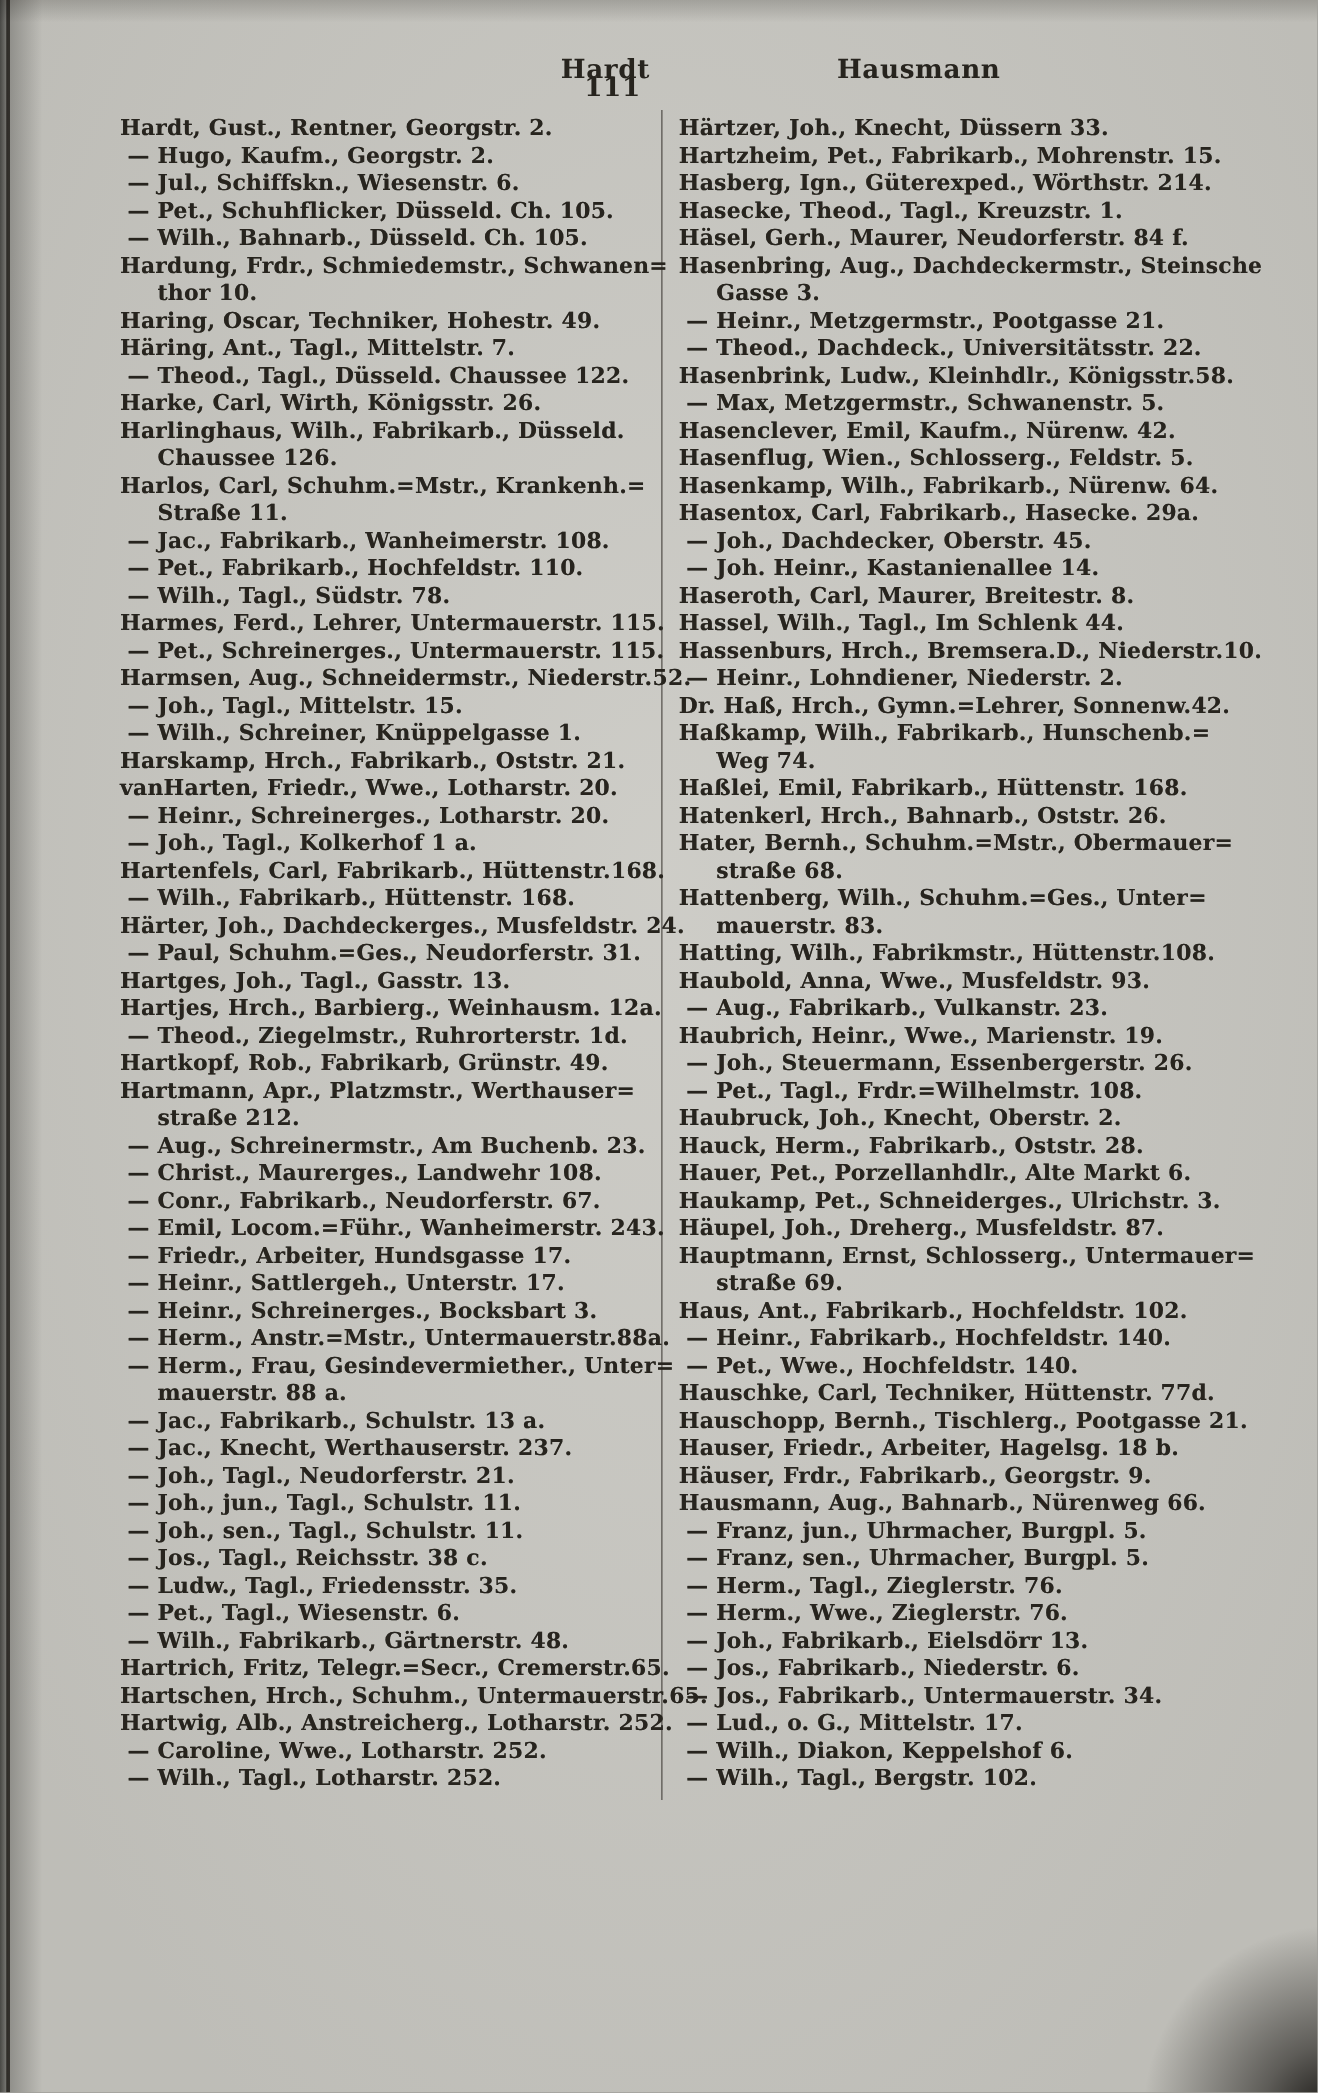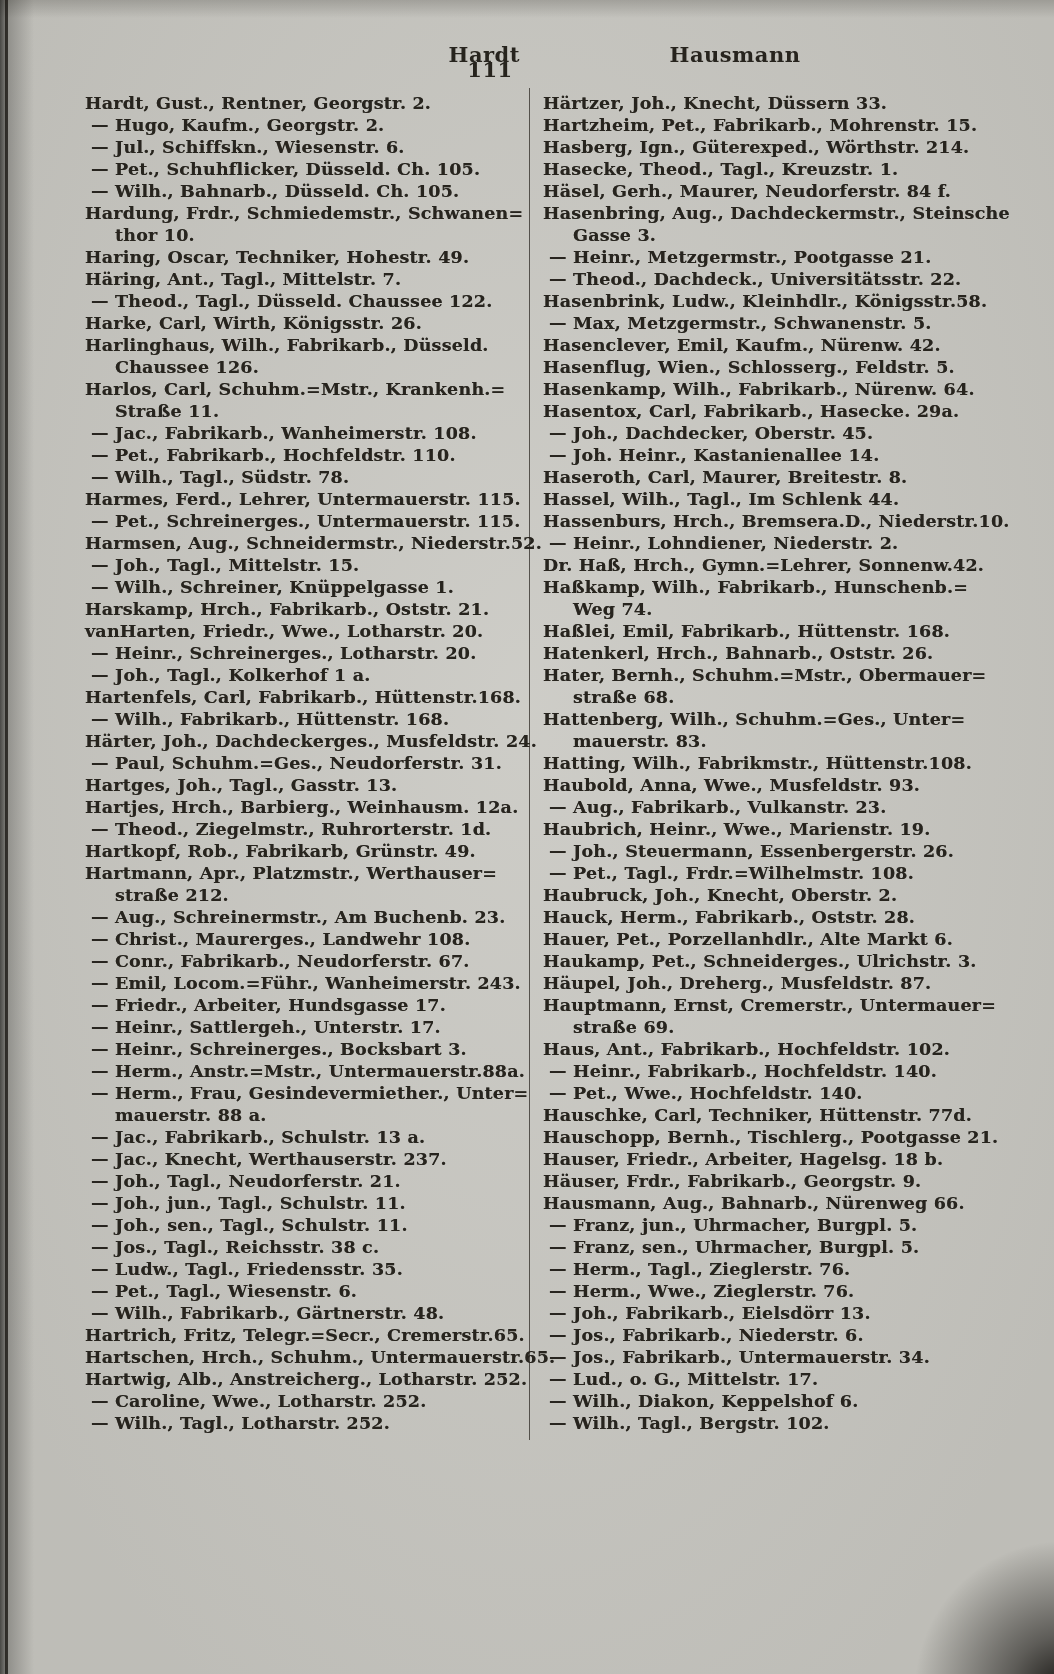--- a/index.html
+++ b/index.html
@@ -23,21 +23,21 @@
   .header{position:absolute;top:42px;left:0;width:100%;height:30px;}
   .header span{position:absolute;top:0;font-weight:bold;font-size:21px;letter-spacing:0.5px;}
   .hleft{left:85px;width:435px;text-align:right;}
   .hnum{left:430px;width:120px;text-align:center;font-weight:bold;margin-top:15px;}
   .hright{left:545px;width:380px;text-align:center;}
   .divider{
     position:absolute;left:529px;top:88px;width:1px;height:1352px;
     background:rgba(45,42,36,0.75);
   }
   .col{position:absolute;top:92px;}
-  .col-left{left:85px;}
+  .col-left{left:96px;}
   .col-right{left:543px;}
   .line{
     white-space:nowrap;
     font-weight:bold;
     font-size:17.5px;
     line-height:22px;
     letter-spacing:0.2px;
     text-shadow:0 0 0.5px rgba(39,36,30,0.55);
   }
   .line.d{padding-left:6px;}
@@ -156,21 +156,21 @@
       <div class="line e">Haubold, Anna, Wwe., Musfeldstr. 93.</div>
       <div class="line d">— Aug., Fabrikarb., Vulkanstr. 23.</div>
       <div class="line e">Haubrich, Heinr., Wwe., Marienstr. 19.</div>
       <div class="line d">— Joh., Steuermann, Essenbergerstr. 26.</div>
       <div class="line d">— Pet., Tagl., Frdr.=Wilhelmstr. 108.</div>
       <div class="line e">Haubruck, Joh., Knecht, Oberstr. 2.</div>
       <div class="line e">Hauck, Herm., Fabrikarb., Oststr. 28.</div>
       <div class="line e">Hauer, Pet., Porzellanhdlr., Alte Markt 6.</div>
       <div class="line e">Haukamp, Pet., Schneiderges., Ulrichstr. 3.</div>
       <div class="line e">Häupel, Joh., Dreherg., Musfeldstr. 87.</div>
-      <div class="line e">Hauptmann, Ernst, Cremerstr., Untermauer=</div>
+      <div class="line e">Hauptmann, Ernst, Schlosserg., Untermauer=</div>
       <div class="line c">straße 69.</div>
       <div class="line e">Haus, Ant., Fabrikarb., Hochfeldstr. 102.</div>
       <div class="line d">— Heinr., Fabrikarb., Hochfeldstr. 140.</div>
       <div class="line d">— Pet., Wwe., Hochfeldstr. 140.</div>
       <div class="line e">Hauschke, Carl, Techniker, Hüttenstr. 77d.</div>
       <div class="line e">Hauschopp, Bernh., Tischlerg., Pootgasse 21.</div>
       <div class="line e">Hauser, Friedr., Arbeiter, Hagelsg. 18 b.</div>
       <div class="line e">Häuser, Frdr., Fabrikarb., Georgstr. 9.</div>
       <div class="line e">Hausmann, Aug., Bahnarb., Nürenweg 66.</div>
       <div class="line d">— Franz, jun., Uhrmacher, Burgpl. 5.</div>

